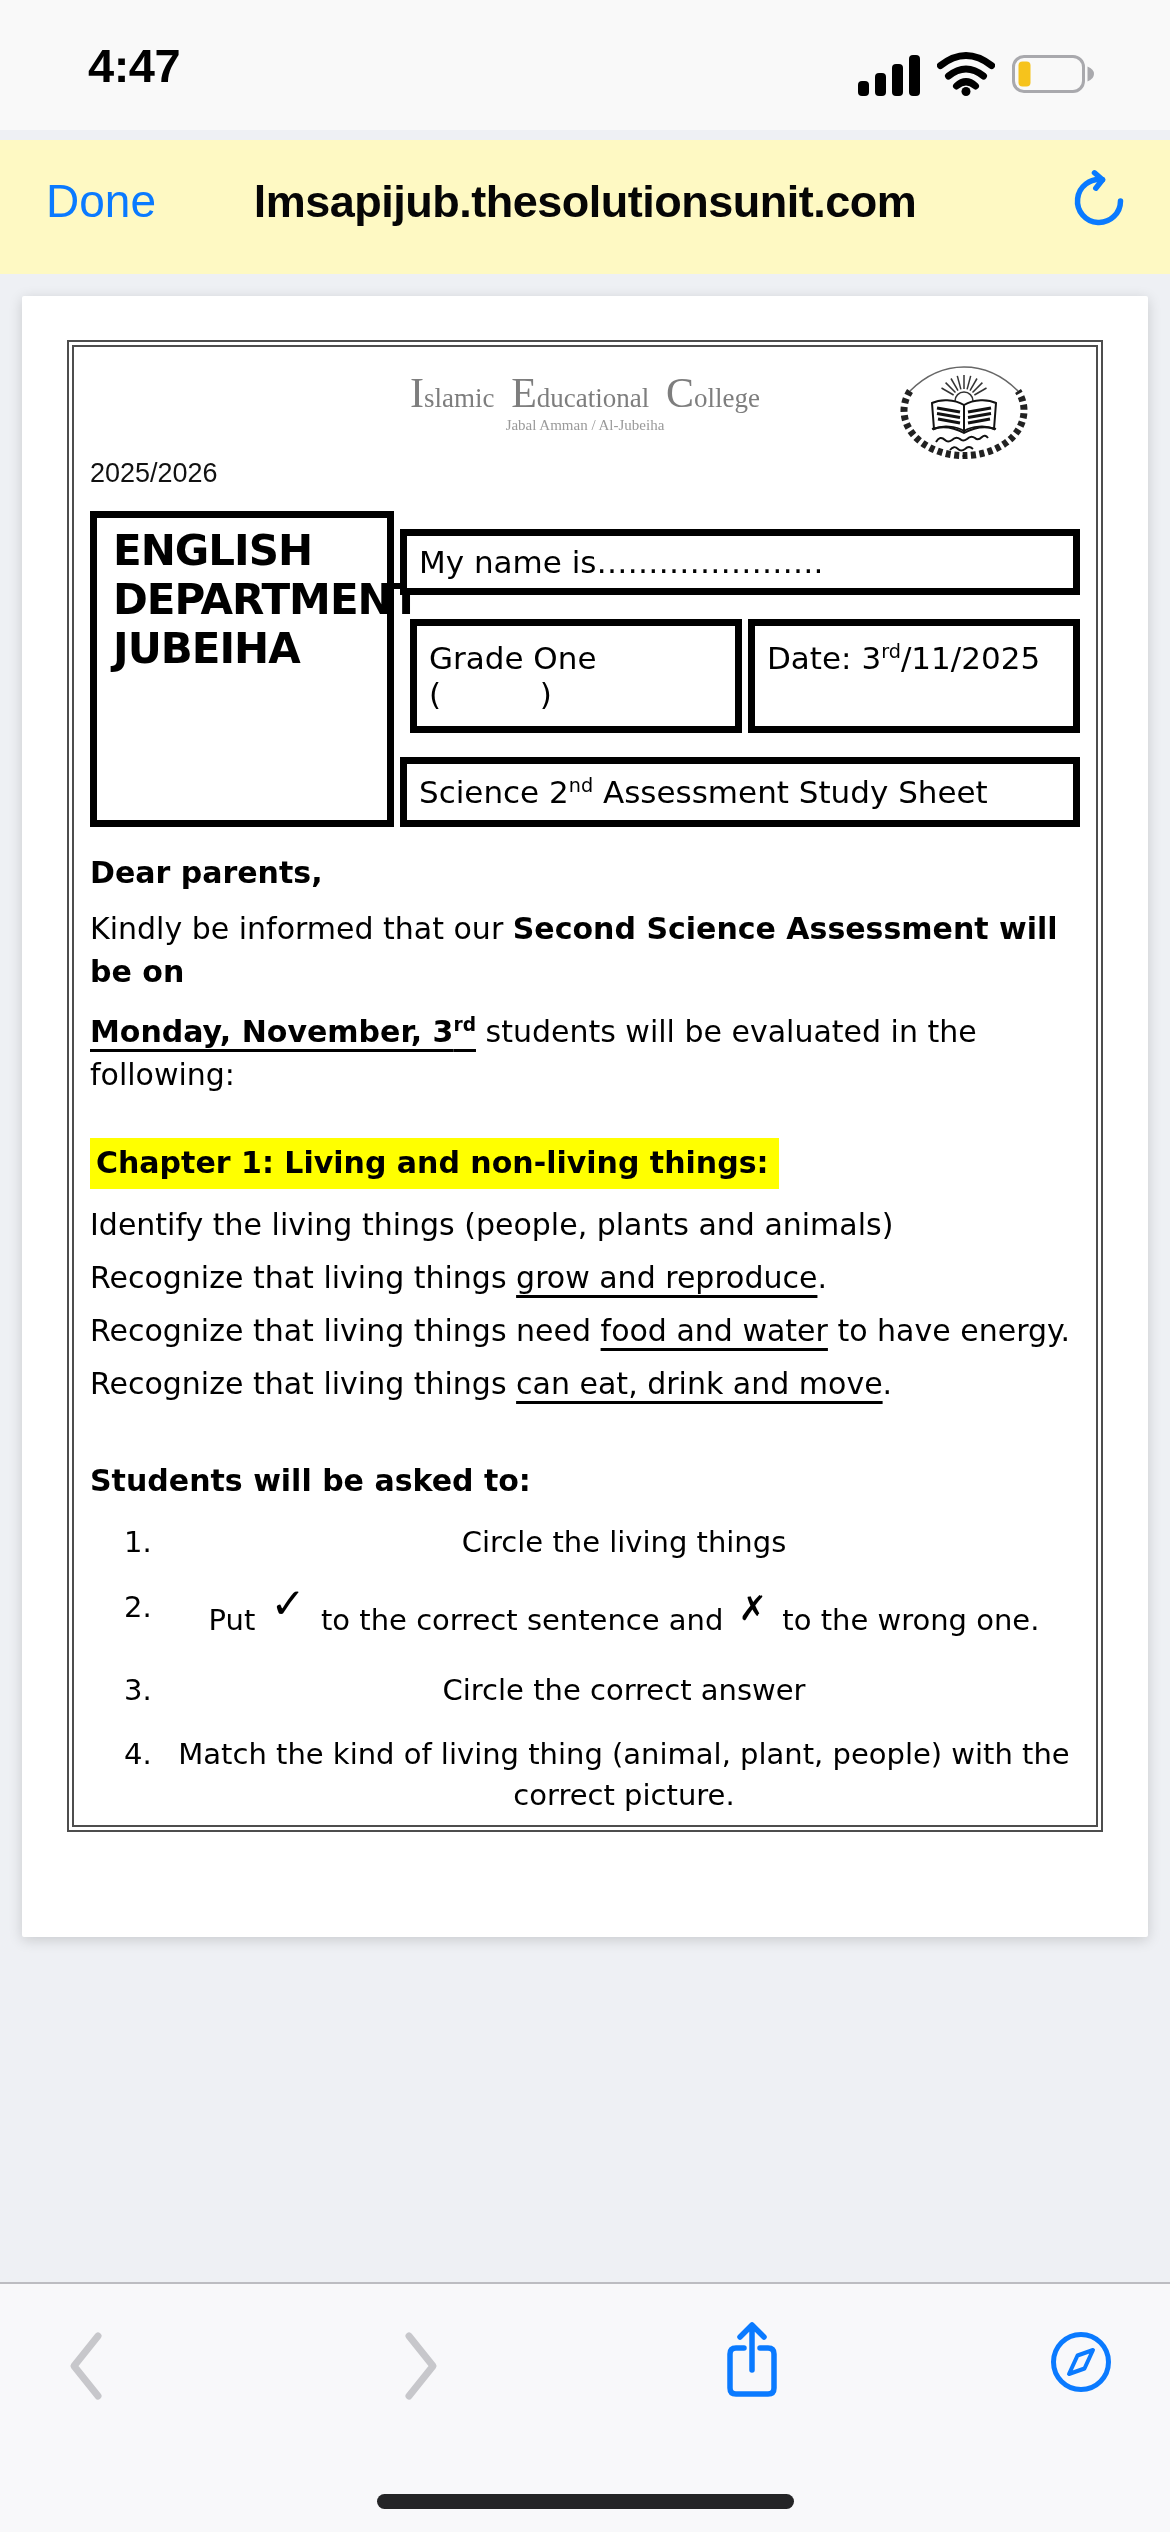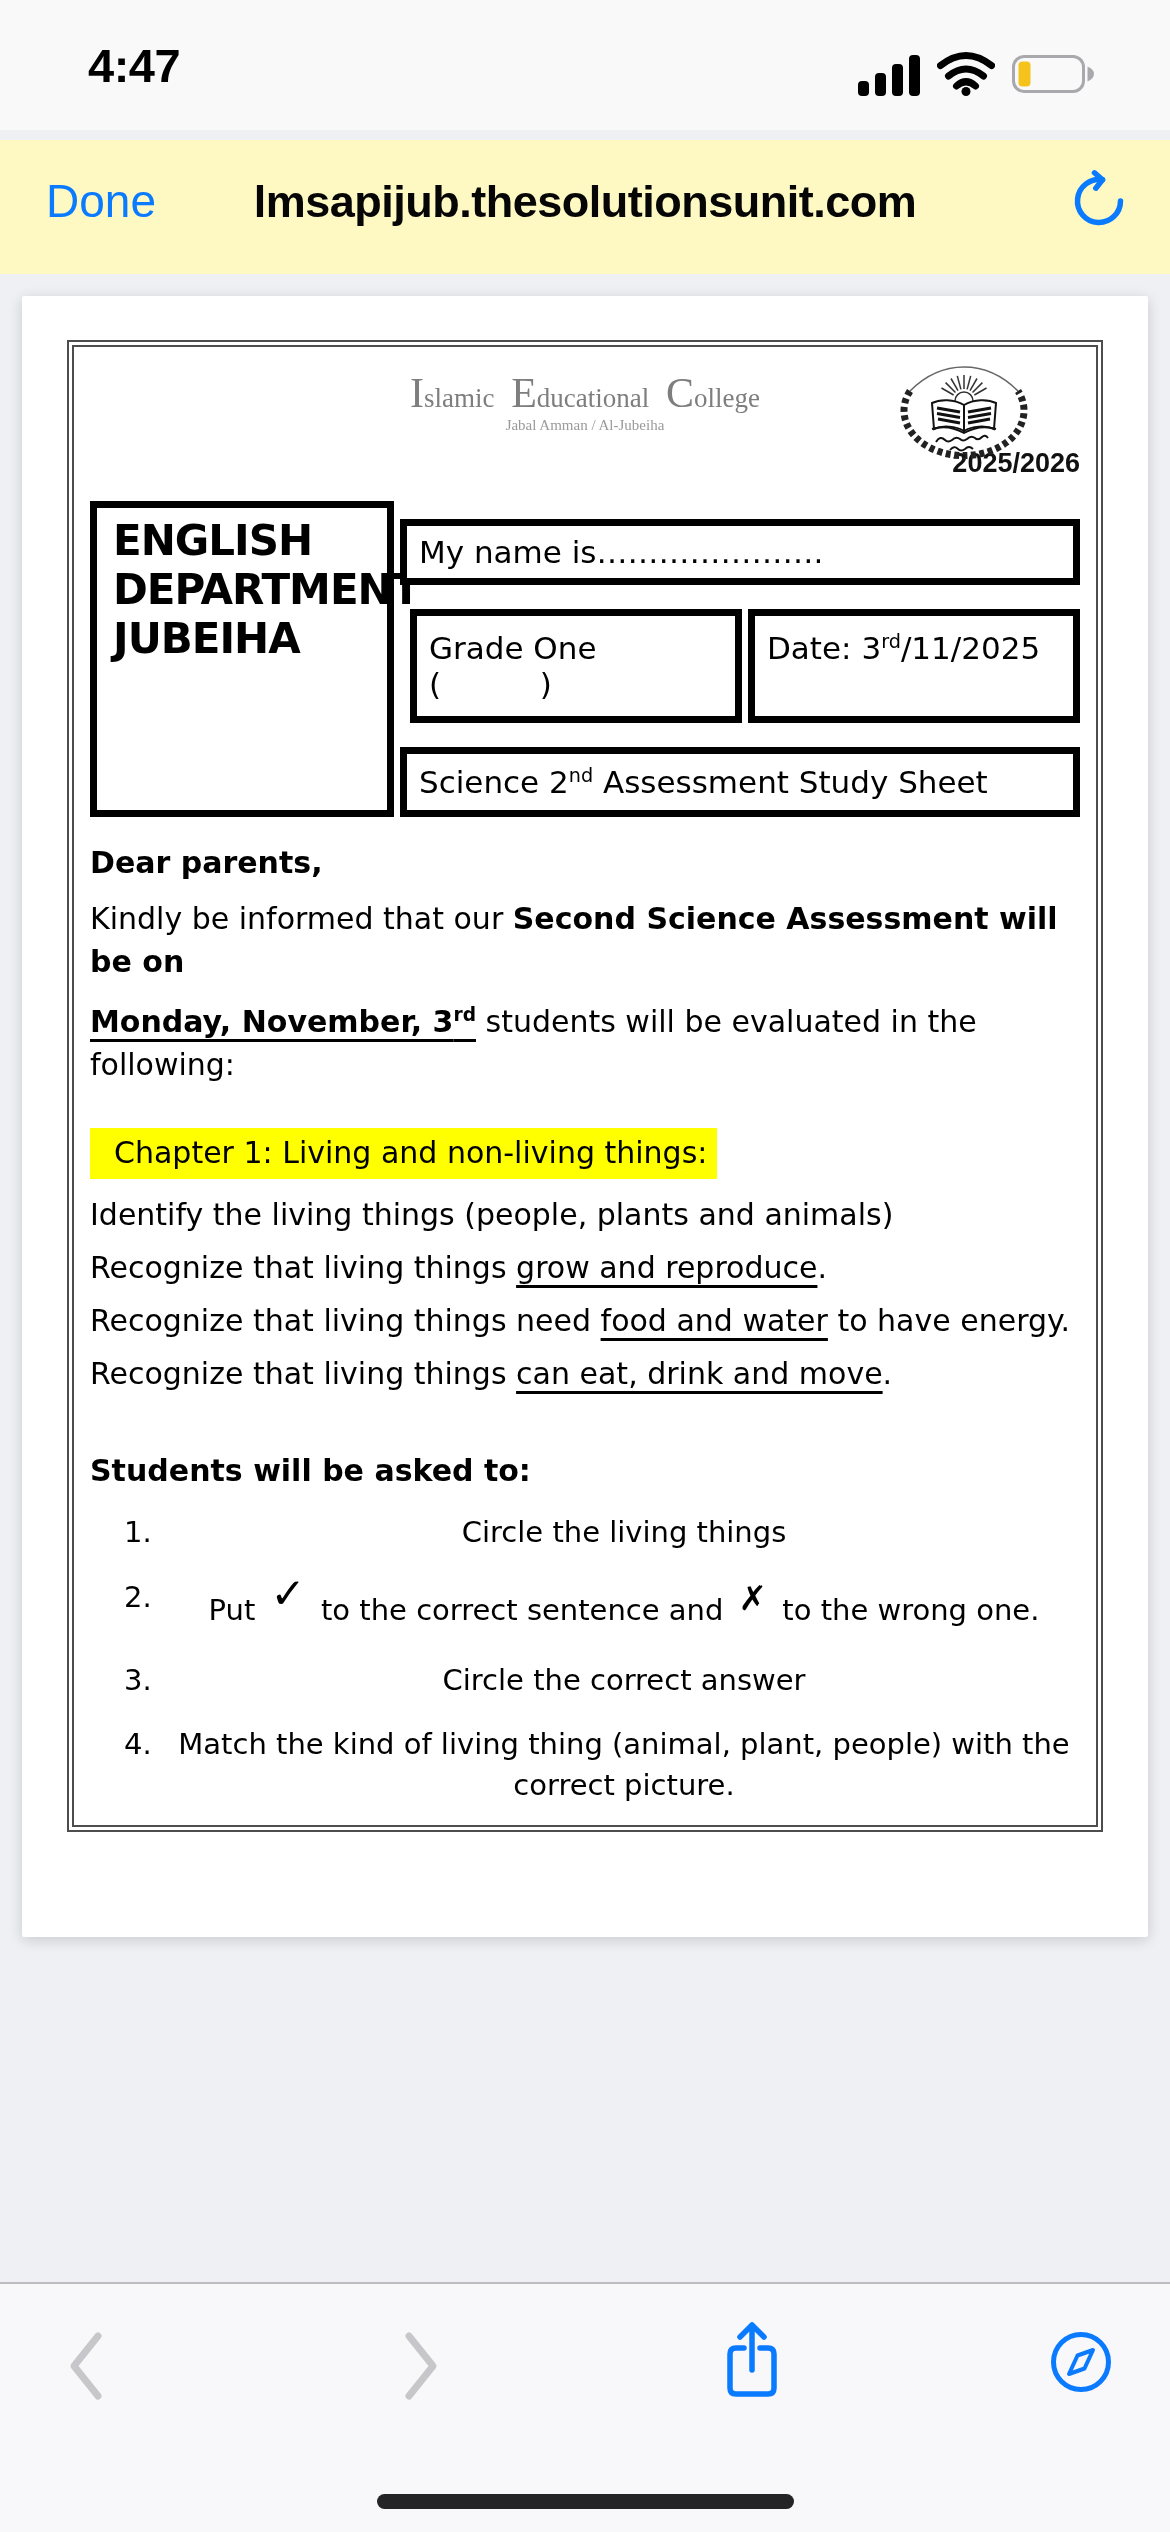--- a/index.html
+++ b/index.html
@@ -26,21 +26,21 @@
         box-shadow:0 3px 14px rgba(0,0,0,.16);border-radius:2px;}
   .frame{position:absolute;left:45px;top:44px;width:1036px;height:1492px;box-sizing:border-box;
          border:7px double #4d4d4d;padding:0 16px;}
 
   .college{margin-top:22px;text-align:center;color:#7e7e7e;
            font-family:"Liberation Serif","DejaVu Serif",serif;font-size:27px;}
   .college .cw{display:inline-block;margin:0 5px;}
   .college .cw::first-letter{font-size:42px;}
   .branch{text-align:center;color:#9a9a9a;font-family:"Liberation Serif","DejaVu Serif",serif;
           font-size:15px;margin-top:0;}
-  .year{text-align:right;font-weight:700;font-size:27px;margin-top:14px;color:#111;}
+  .year{text-align:left;font-weight:400;font-size:27px;margin-top:24px;color:#111;}
   .logo{position:absolute;right:62px;top:14px;}
 
   .hand{font-family:"DejaVu Sans",sans-serif;margin-top:18px;}
 
   
   .info-table{margin-top:22px;display:grid;grid-template-columns:304px 1fr;grid-template-rows:auto auto auto;gap:6px;}
   .cell{border:7px solid #000;background:#fff;box-sizing:border-box;}
   .dept{grid-row:1/4;grid-column:1;padding:8px 16px;font-weight:800;font-size:42px;line-height:1.17;
         letter-spacing:-1px;color:#000;font-family:"DejaVu Sans",sans-serif;}
   .name-row{grid-row:1;grid-column:2;padding:8px 12px;font-size:31px;}
@@ -48,22 +48,22 @@
   .mid-row .cell{padding:14px 12px;font-size:31px;}
   .subject-row{grid-row:3;grid-column:2;padding:10px 12px;font-size:31px;}
 
   sup{font-size:.62em;vertical-align:super;line-height:0;}
 
   
   .salutation{margin-top:28px;font-weight:700;font-size:30px;color:#000;}
   .notice-line{font-size:30px;line-height:1.42;color:#000;}
   .u{text-decoration:underline;text-underline-offset:7px;text-decoration-thickness:2.5px;}
   b{font-weight:700;}
-  .chapter{display:inline-block;margin-top:42px;background:#ffff00;font-weight:400;font-size:30px;
-           padding:7px 10px 9px 24px;color:#000;}
+  .chapter{display:inline-block;margin-top:42px;background:#ffff00;font-weight:700;font-size:30px;
+           padding:7px 10px 9px 6px;color:#000;}
   .objective{font-size:30px;color:#000;}
   .objective:first-of-type{margin-top:34px;}
   .tasks-heading{margin-top:62px;font-weight:700;font-size:30px;color:#000;}
   .task{display:flex;margin-top:24px;font-size:29px;color:#000;line-height:1.4;}
   .task .num{width:44px;margin-left:34px;flex:none;}
   .task .txt{flex:1;text-align:center;}
   .glyph-check{font-size:42px;font-weight:400;position:relative;top:-12px;padding:0 6px;}
   .glyph-cross{font-size:34px;font-weight:900;position:relative;top:-10px;padding:0 6px;}
 
   

